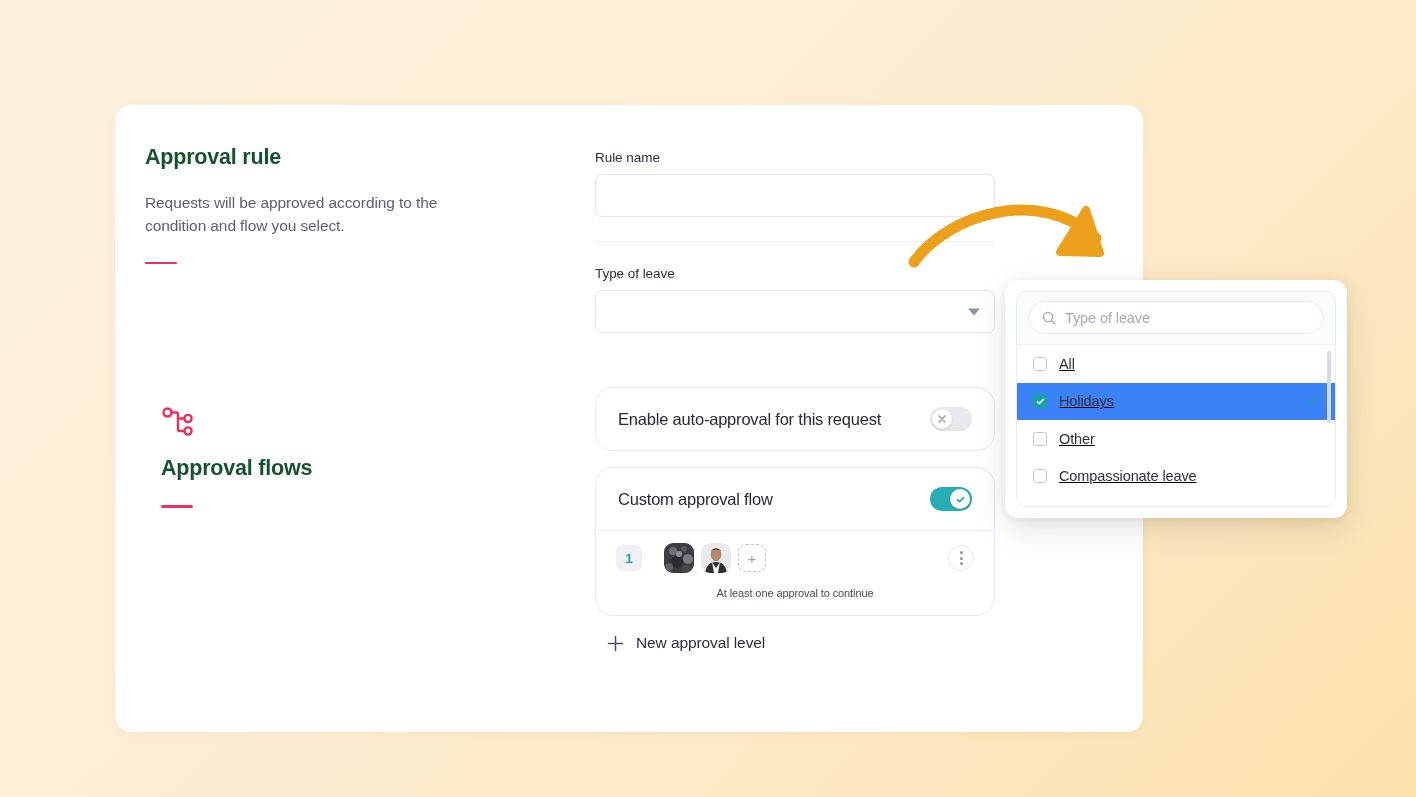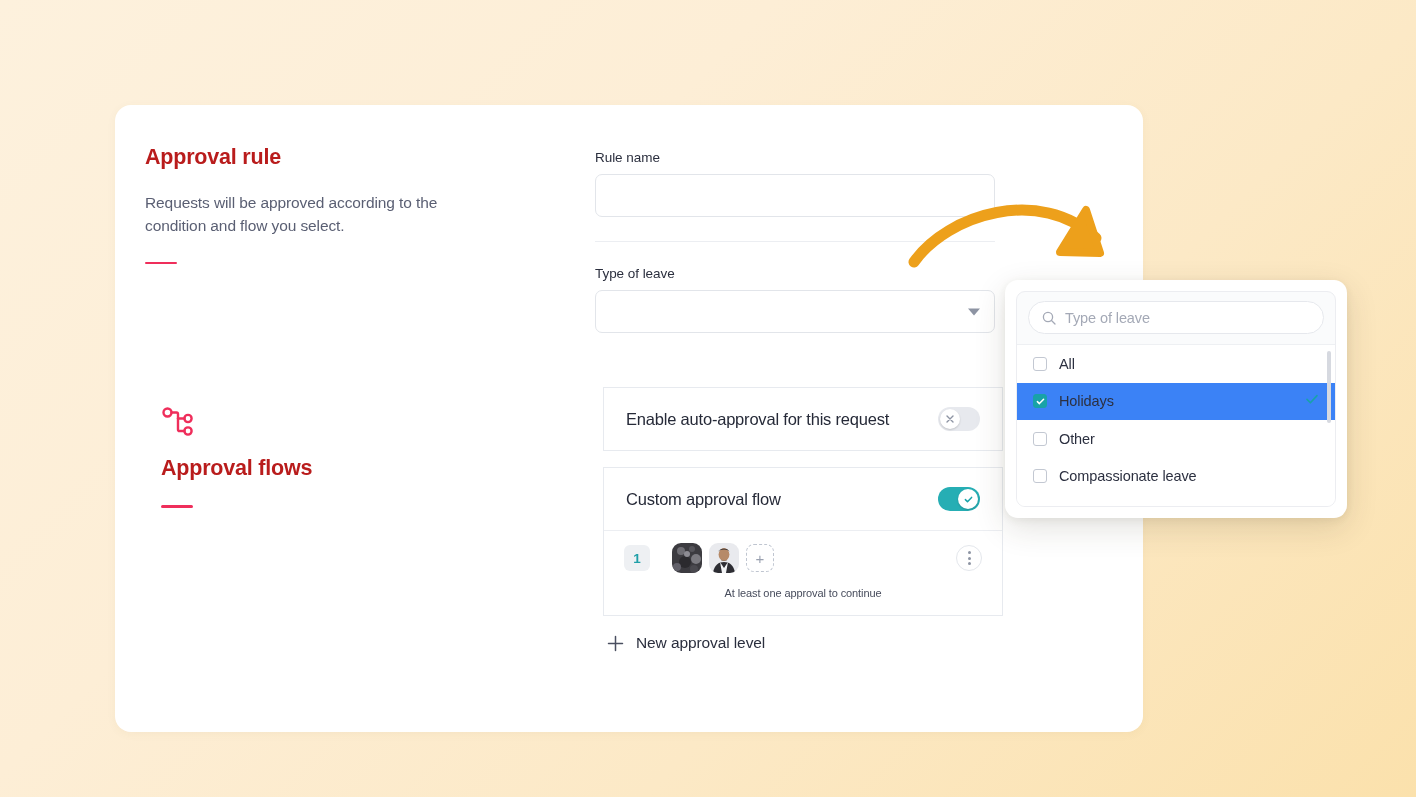--- a/index.html
+++ b/index.html
@@ -19,21 +19,21 @@
     left: 115px; top: 105px;
     width: 1028px; height: 627px;
     background: #ffffff;
     border-radius: 16px;
     box-shadow: 0 2px 10px rgba(120,90,40,.05);
   }
 
   
   #left-col { position: absolute; left: 30px; top: 40px; width: 330px; }
   .sec-title {
-    font-size: 21.5px; font-weight: bold; color: #b91c1c;
+    font-size: 21.5px; font-weight: bold; color: #14532d;
     letter-spacing: -0.2px;
   }
   .sec-desc {
     font-size: 15.5px; color: #5a5f73; line-height: 1.47;
     margin-top: 22px; letter-spacing: -0.1px;
   }
   .sec-rule { width: 32px; height: 2.5px; background: #ef2e5b; margin-top: 24px; border-radius: 2px; }
 
   #flows-block { position: absolute; left: 46px; top: 300px; width: 330px; }
   #flow-icon { width: 34px; height: 34px; display: block; margin-bottom: 17px; }
@@ -60,23 +60,22 @@
     transform: translateY(-50%);
     width: 0; height: 0;
     border-left: 6px solid transparent;
     border-right: 6px solid transparent;
     border-top: 7px solid #8d94a3;
   }
   .hr-sep { width: 400px; height: 1px; background: #eceef2; margin: 24px 0; }
 
   
   .panel-box {
-    width: 400px; border: 1px solid #e7eaef; border-radius: 0;
+    width: 400px; border: 1px solid #e7eaef; border-radius: 18px;
     background: #fff;
-    margin-left: 8px;
   }
   .toggle-row {
     height: 62px; display: flex; align-items: center;
     justify-content: space-between; padding: 0 22px;
   }
   .toggle-label { font-size: 16.5px; color: #262a38; letter-spacing: -0.2px; }
 
   .switch {
     width: 42px; height: 24px; border-radius: 13px;
     position: relative; flex: none;
@@ -152,21 +151,21 @@
     background: #fff; display: flex; align-items: center;
     padding: 0 13px; gap: 9px;
   }
   #dd-search .ph { font-size: 14.5px; color: #a4a9b6; letter-spacing: -0.1px; }
   #dd-list {
     flex: 1; background: #fff; overflow: hidden;
     position: relative; border-top: 1px solid #eef0f3;
   }
   .dd-item {
     height: 37.5px; display: flex; align-items: center;
-    padding: 0 16px; gap: 12px;
+    padding: 0 16px; gap: 12px; text-decoration: underline;
   }
   .dd-item.selected { background: #3b82f6; }
   .cbx {
     width: 14px; height: 14px; border-radius: 3px;
     border: 1.5px solid #c3c8d2; background: #fff; flex: none;
   }
   .cbx.checked {
     background: #18a2a8; border-color: #18a2a8;
     display: flex; align-items: center; justify-content: center;
   }

